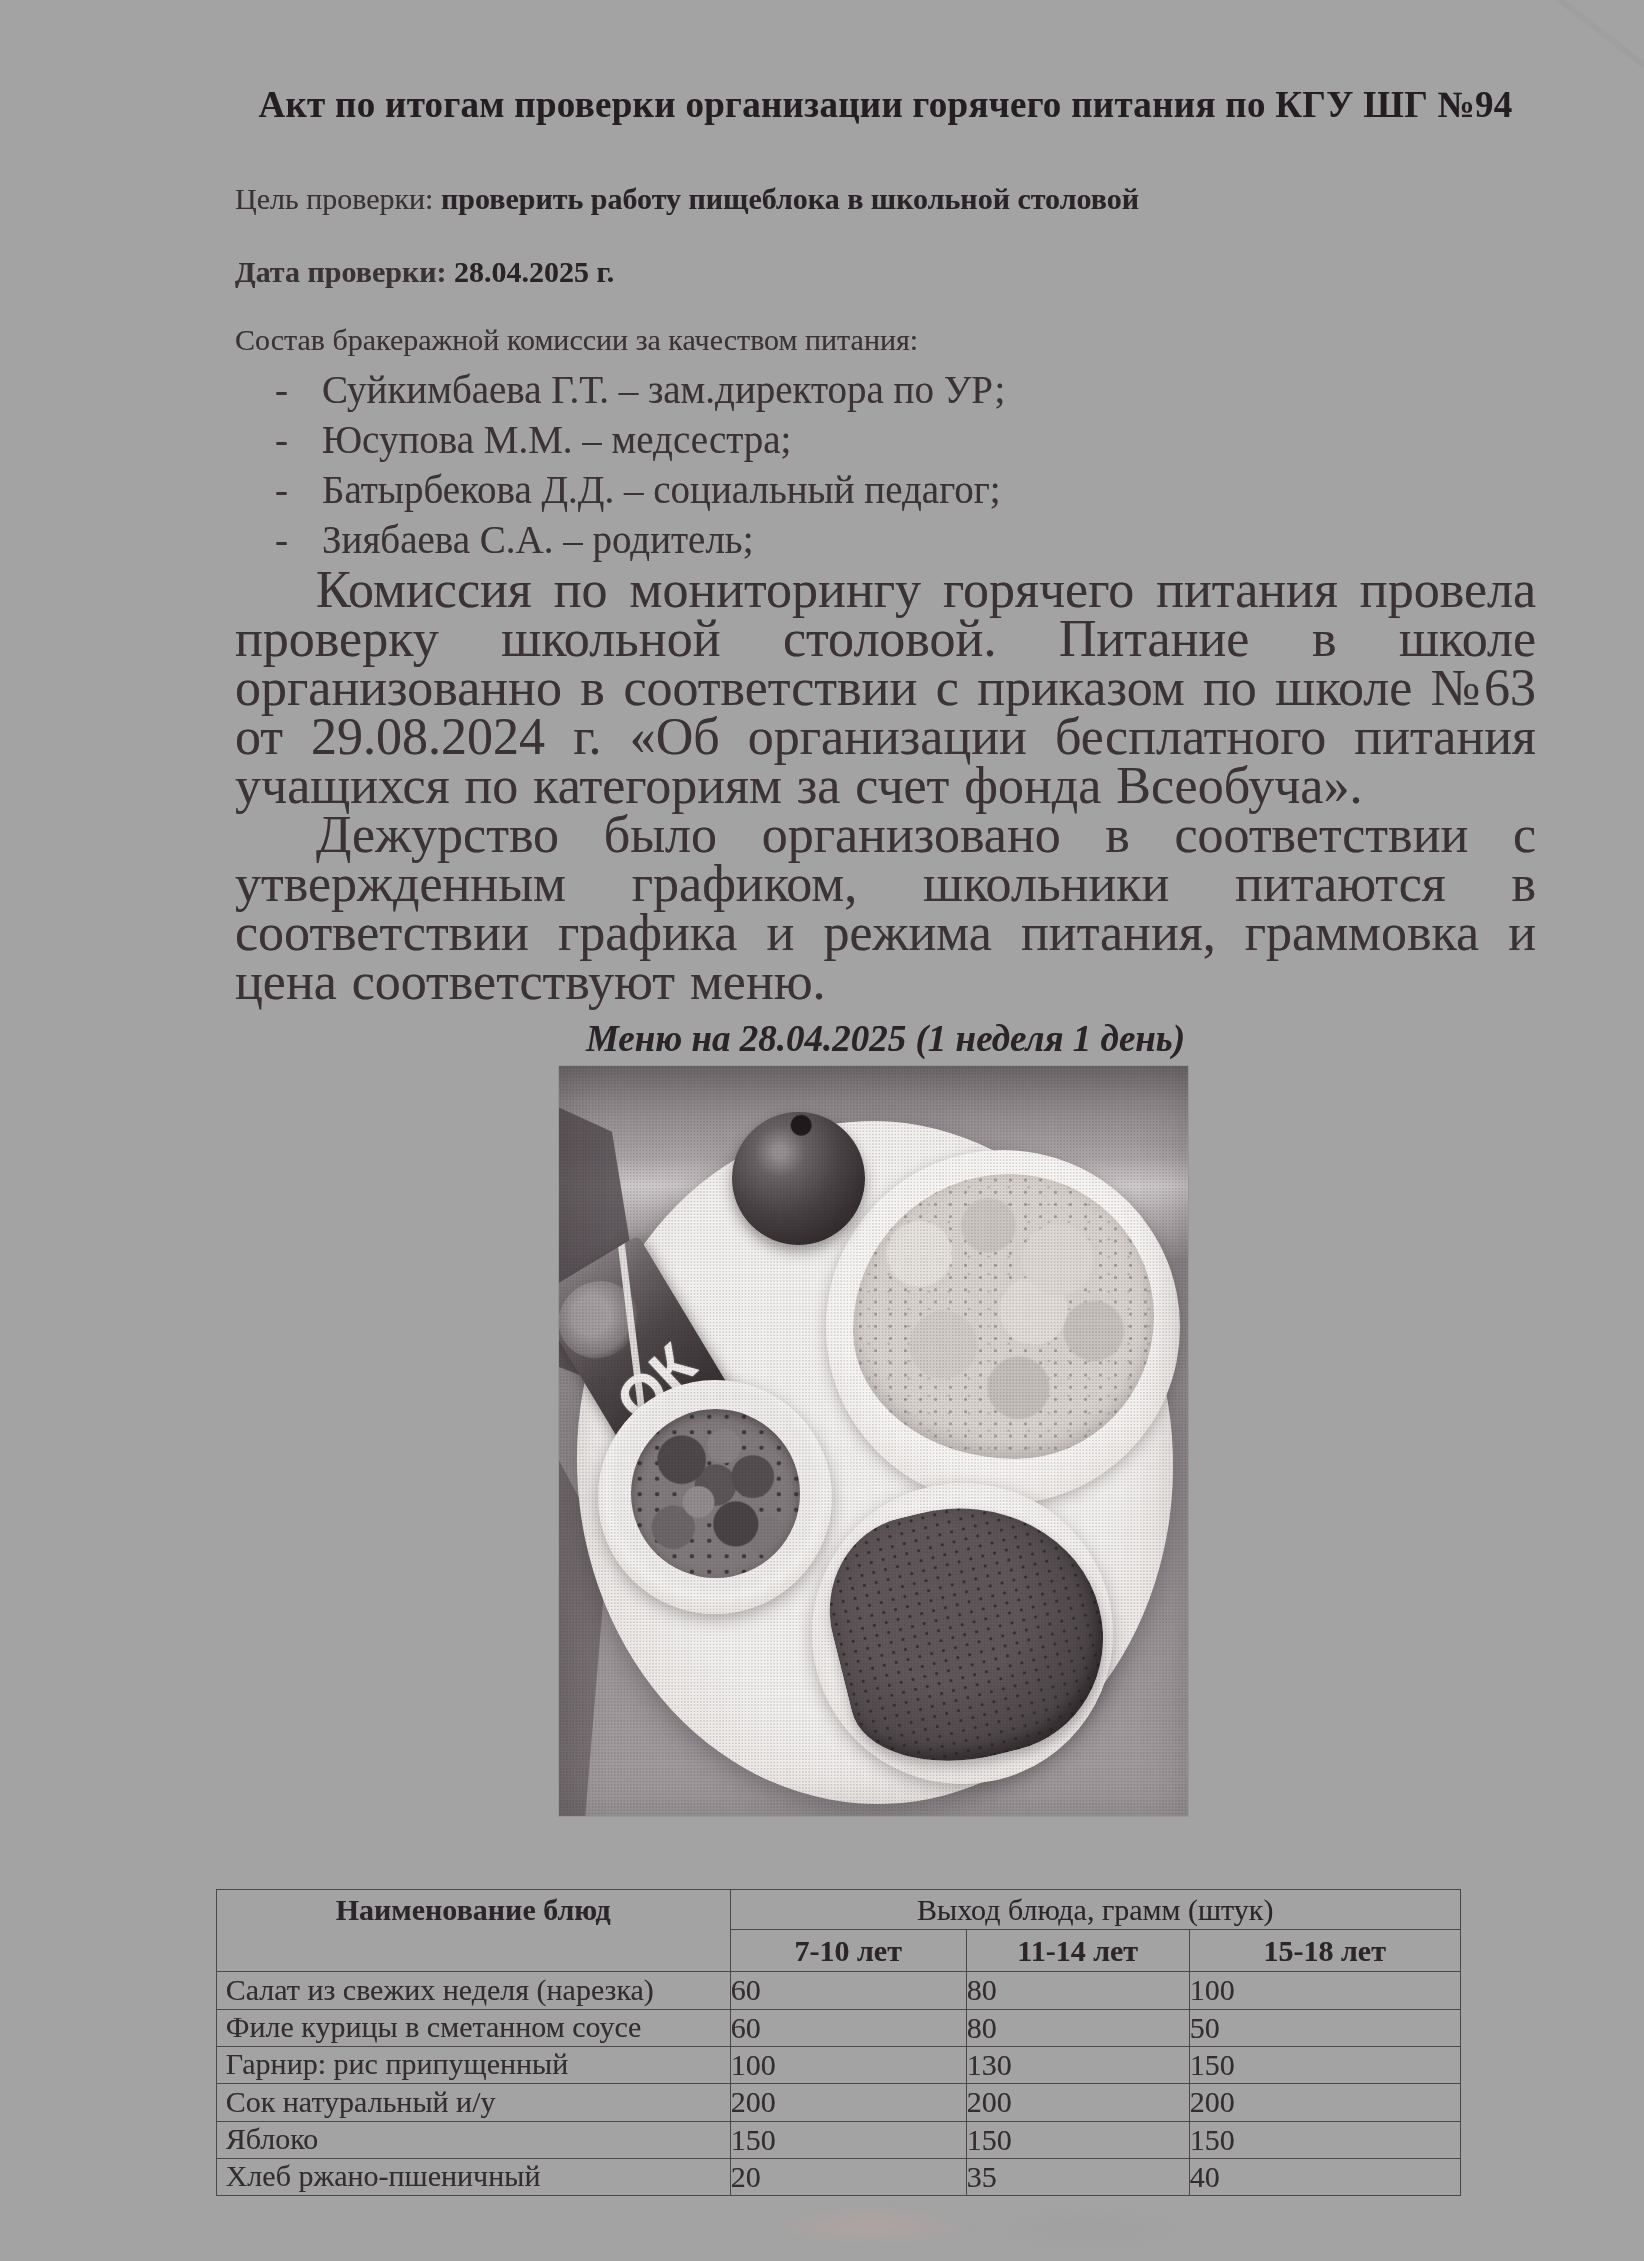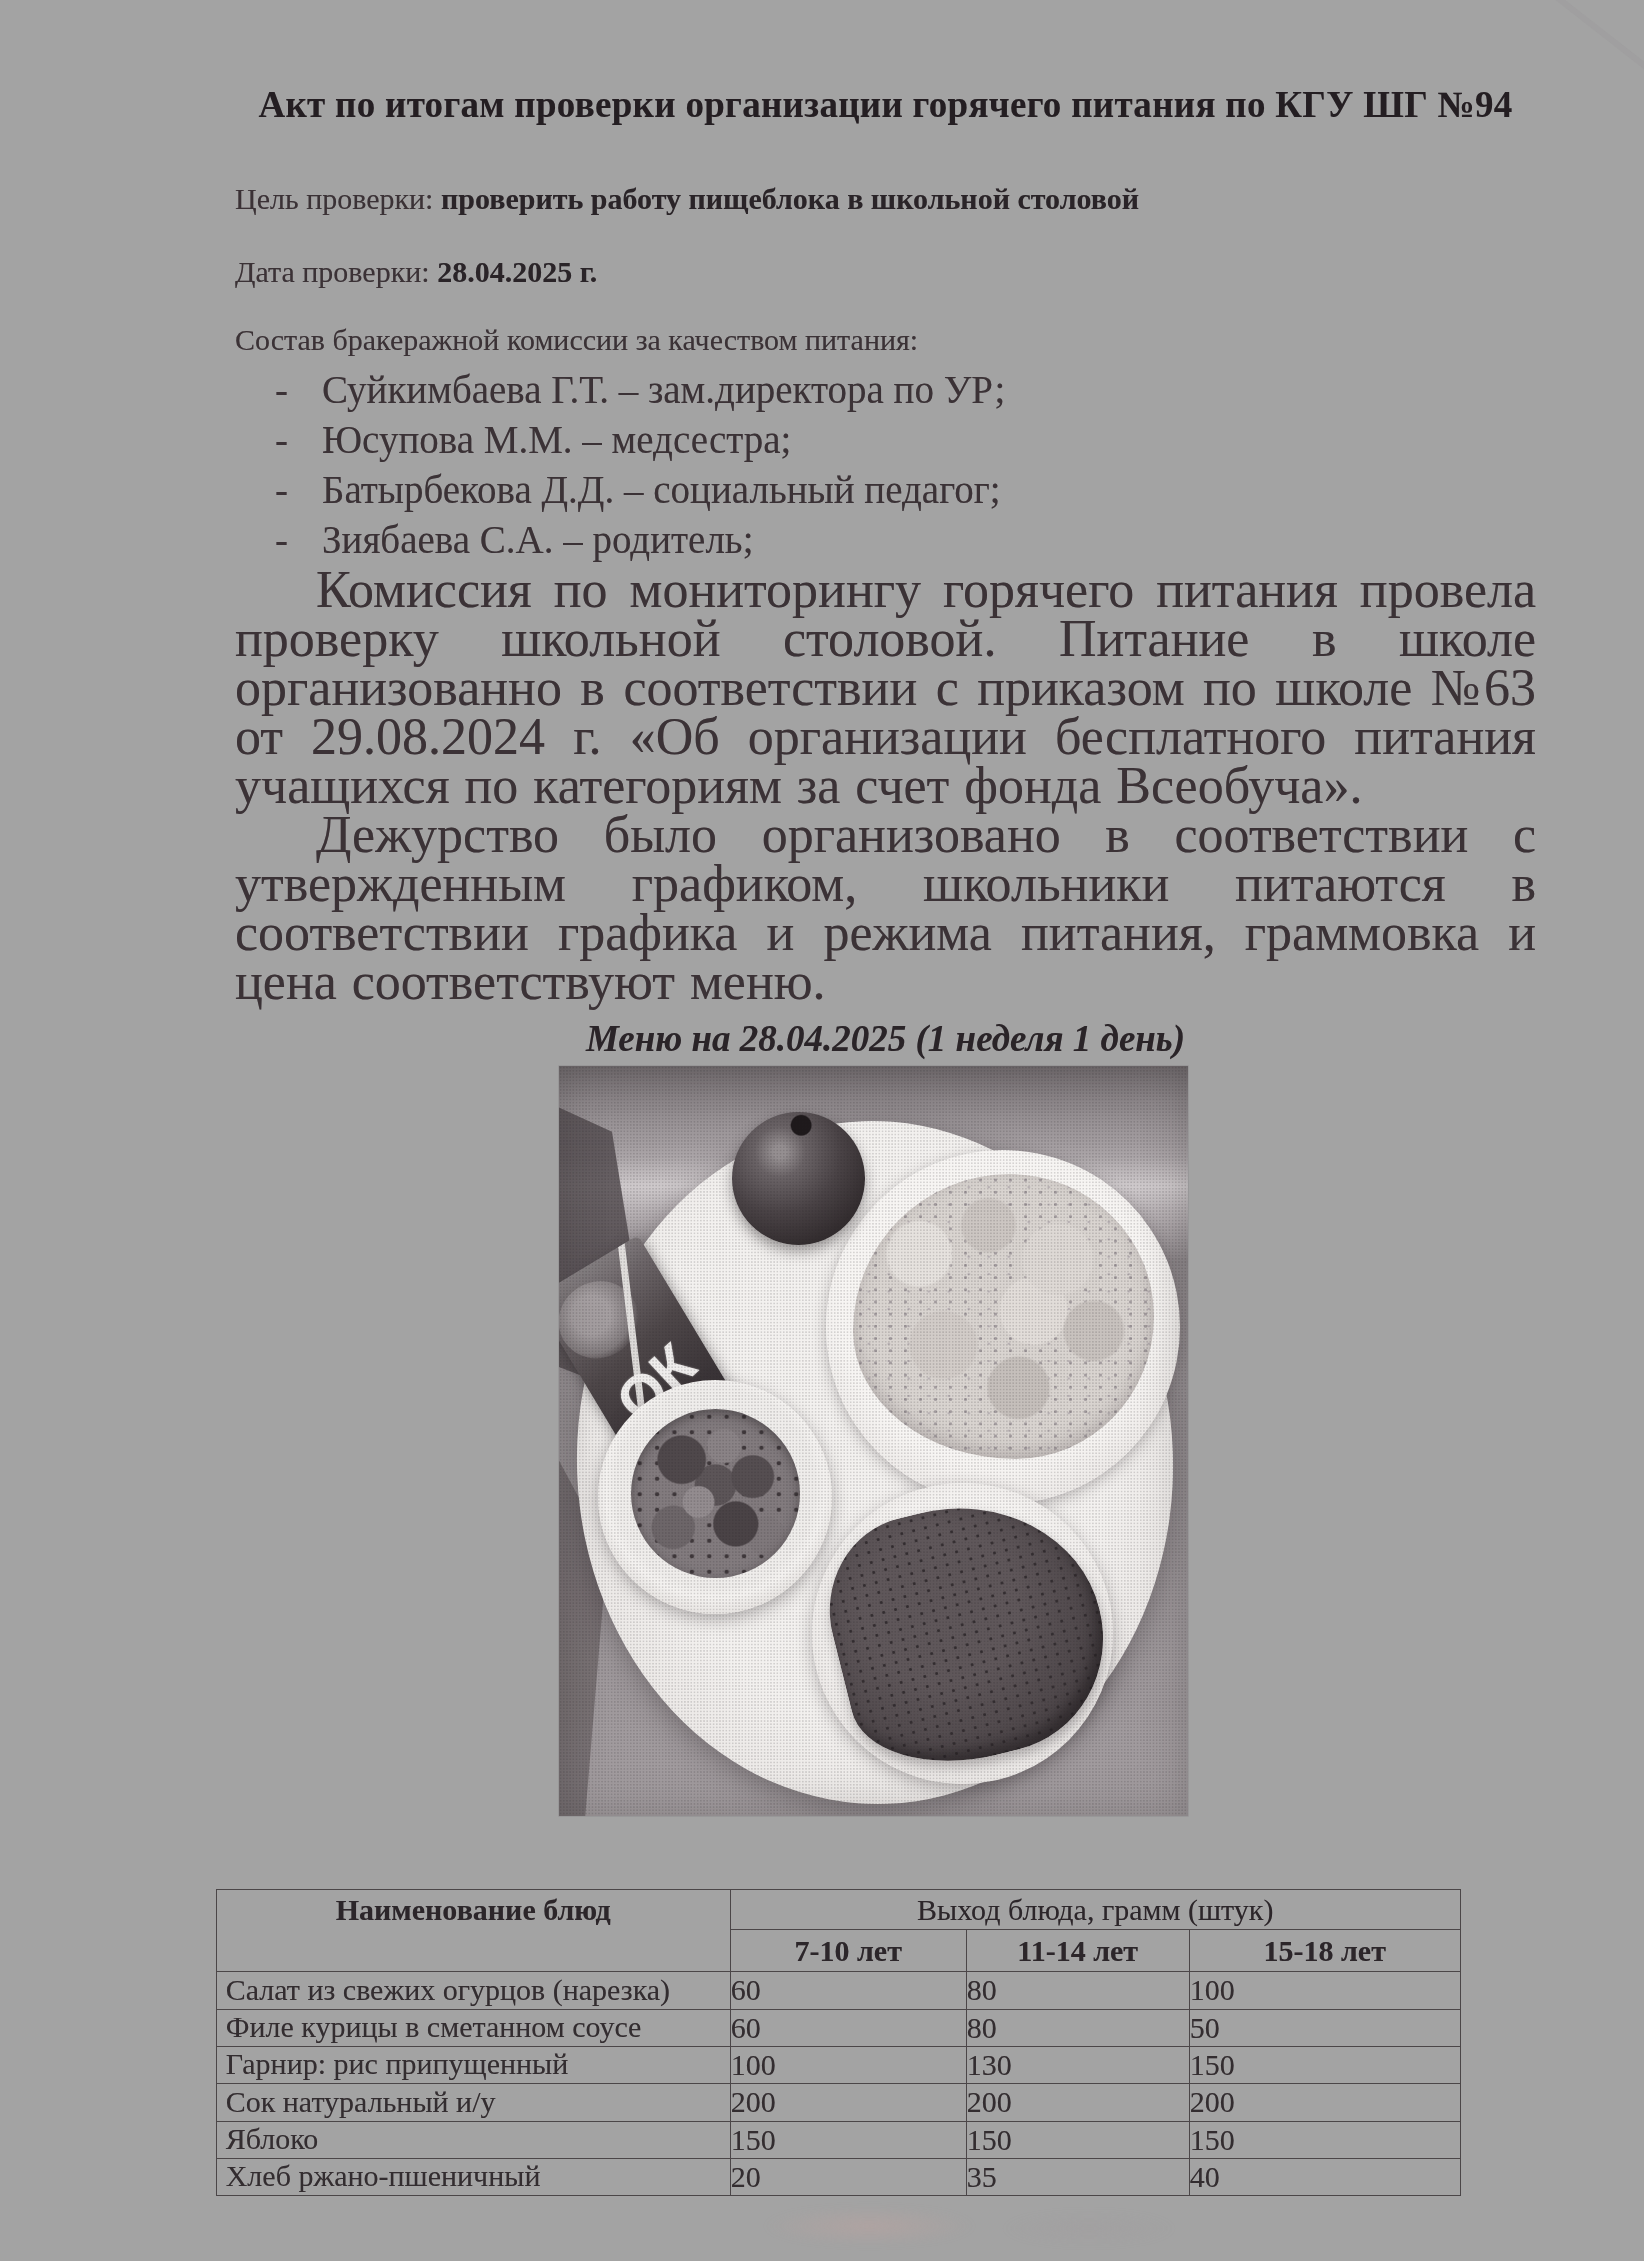--- a/index.html
+++ b/index.html
@@ -12,21 +12,21 @@
   }
   .content { position:absolute; left:235px; top:82px; width:1301px; }
 
   h1.doc-title {
     margin:0; font-size:37px; line-height:46px; font-weight:bold;
     text-align:center; color:#241e22; letter-spacing:0.3px;
   }
   p.line  { margin:0; font-size:30px; line-height:50px; }
   p.line b{ color:#2a2428; }
   .mt-purpose    { margin-top:46px !important; }
-  .mt-date       { margin-top:23px !important; }
+  .mt-date       { margin-top:23px !important;font-weight:bold; }
   .mt-commission { margin-top:18px !important; }
 
   p.li { margin:0; font-size:39px; line-height:50px; padding-left:40px; }
   p.li .dash { display:inline-block; width:47px; }
 
   p.para {
     margin:0; font-size:52px; line-height:49px;
     text-align:justify; text-indent:81px; word-spacing:1.9px;
   }
   .mt-para1 { margin-top:18px; }
@@ -237,21 +237,21 @@
           <tr>
         <th class="name-h" rowspan="2">Наименование блюд</th>
         <th class="group-h" colspan="3">Выход блюда, грамм (штук)</th>
       </tr>
       <tr>
         <th class="age-h">7-10 лет</th>
         <th class="age-h">11-14 лет</th>
         <th class="age-h">15-18 лет</th>
       </tr>
       <tr>
-        <td class="dish">Салат из свежих огурцов (нарезка)</td>
+        <td class="dish">Салат из свежих неделя (нарезка)</td>
         <td class="num">60</td>
         <td class="num">80</td>
         <td class="num">100</td>
       </tr>
       <tr>
         <td class="dish">Филе курицы в сметанном соусе</td>
         <td class="num">60</td>
         <td class="num">80</td>
         <td class="num">50</td>
       </tr>

